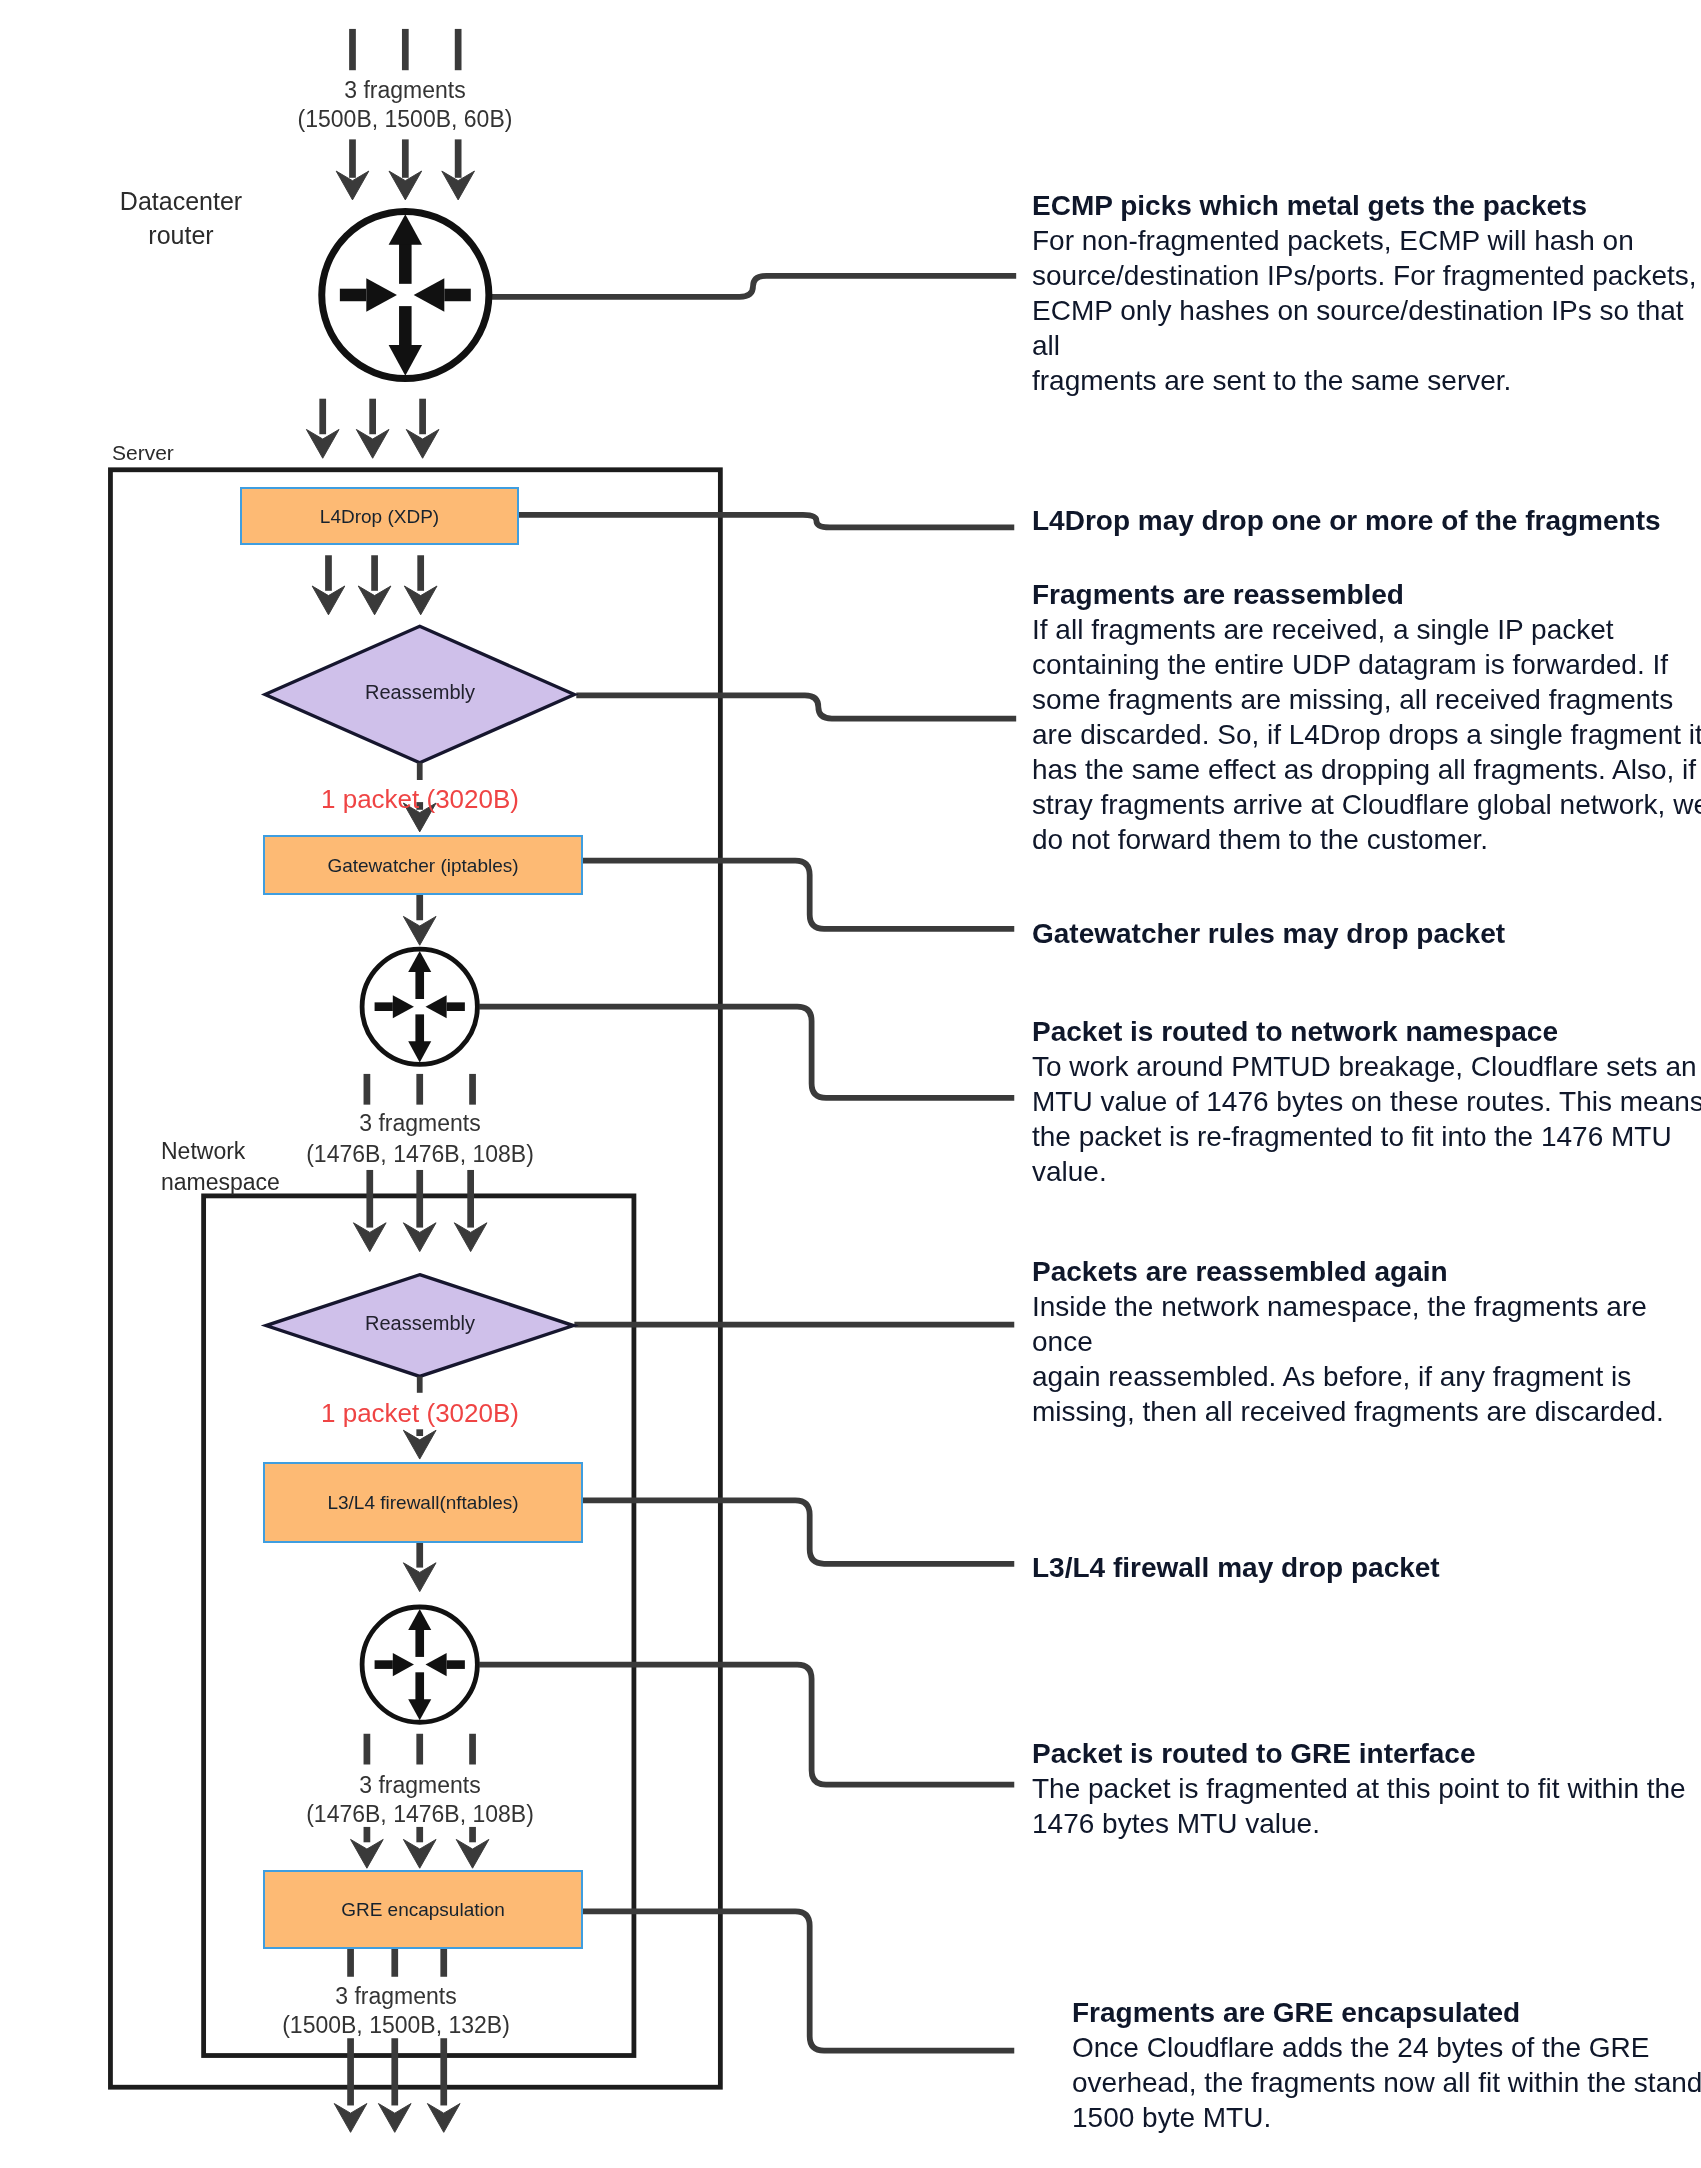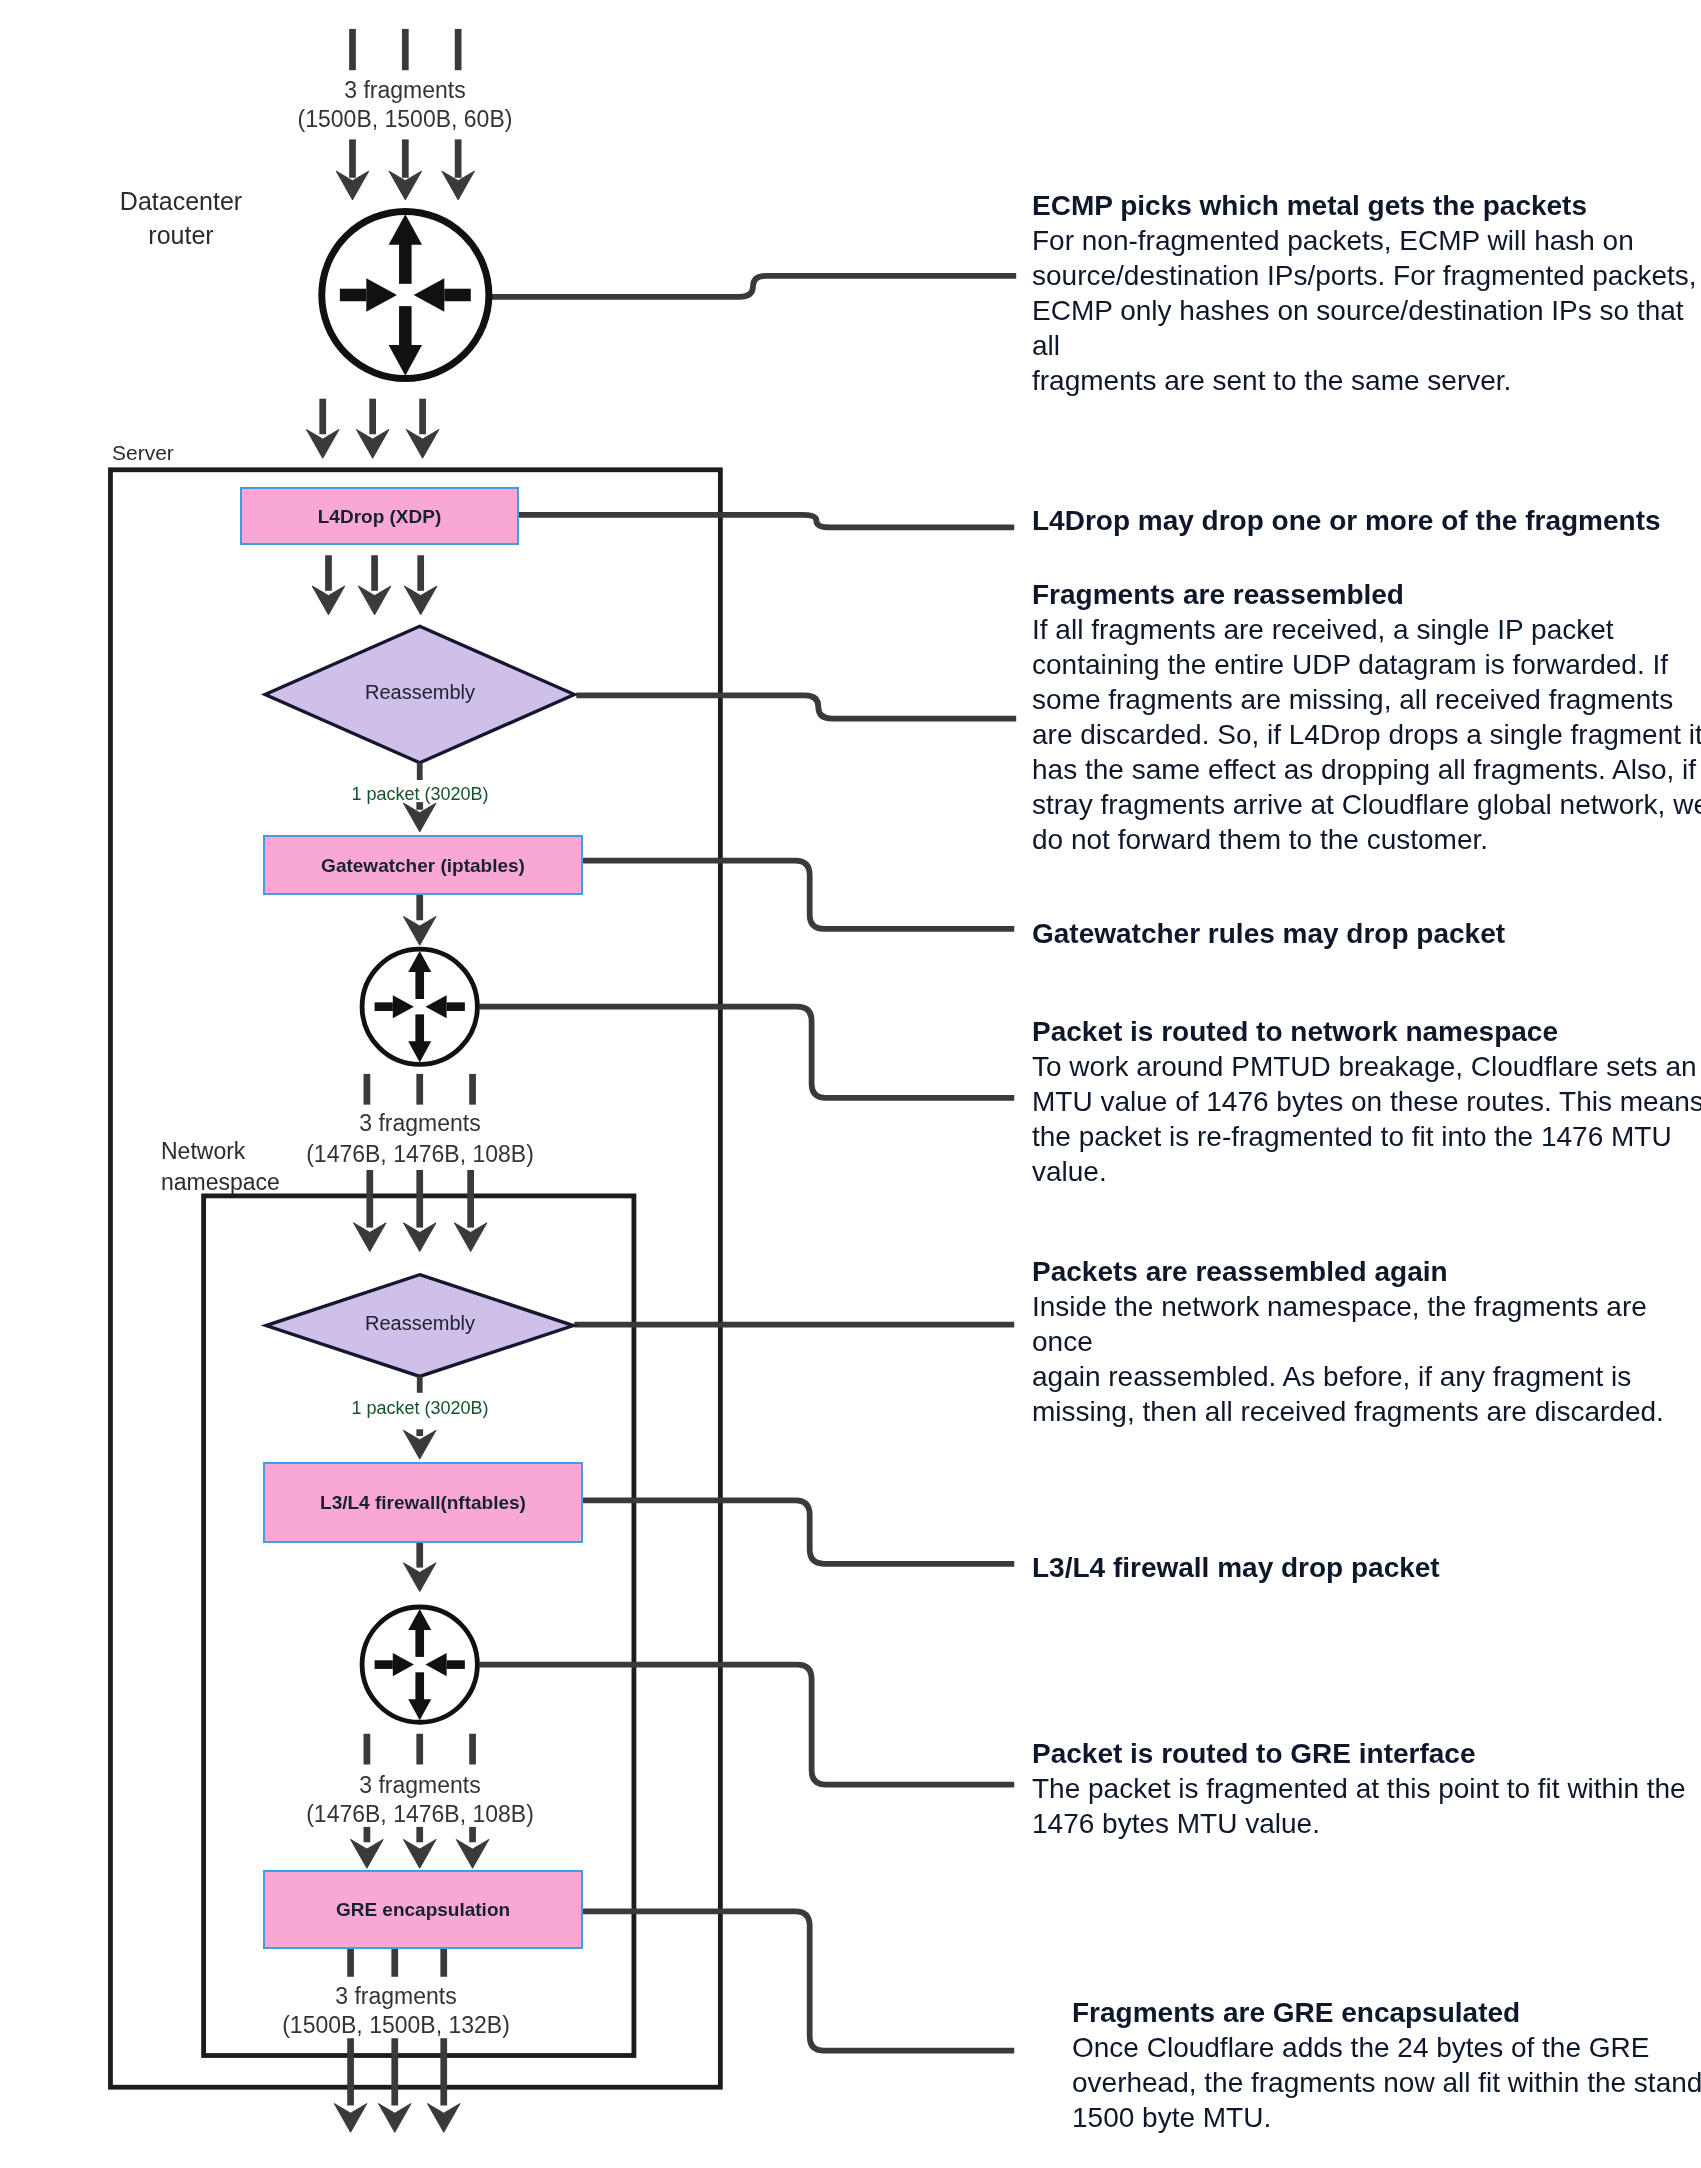--- a/index.html
+++ b/index.html
@@ -2,24 +2,24 @@
 <html><head>
 <meta charset="utf-8">
 <style>
   html,body{margin:0;padding:0;background:#fff;}
   #canvas{position:relative;width:1701px;height:2168px;background:#fff;
           font-family:"Liberation Sans",sans-serif;color:#2e2e2e;overflow:hidden;padding-left:11px;}
   #gfx{position:absolute;left:0;top:0;z-index:1;}
   .txt{position:absolute;z-index:2;white-space:pre-line;}
   .ctr{text-align:center;}
   .frag{font-size:23px;line-height:30px;color:#333;}
-  .pkt{font-size:18px;color:#14532d;}
-  .node{position:absolute;z-index:2;background:#f9a8d4;border:2.9px solid #3f9ee0;
+  .pkt{font-size:26px;color:#ef4444;}
+  .node{position:absolute;z-index:2;background:#fdba74;border:2.9px solid #3f9ee0;
         display:flex;align-items:center;justify-content:center;text-align:center;
-        font-size:19px;line-height:25px;color:#16222e;font-weight:bold;}
+        font-size:19px;line-height:25px;color:#16222e;}
   .dlabel{font-size:20px;color:#22222e;}
   .ann{position:absolute;left:1032px;width:677px;z-index:2;font-size:28px;line-height:35px;color:#0f172a;}
   .ann-title{font-weight:700;}
   .ann-body{white-space:pre-line;}
   .sideLbl{color:#2b2b2b;}
 </style>
 </head>
 <body>
 
 <div id="canvas">

